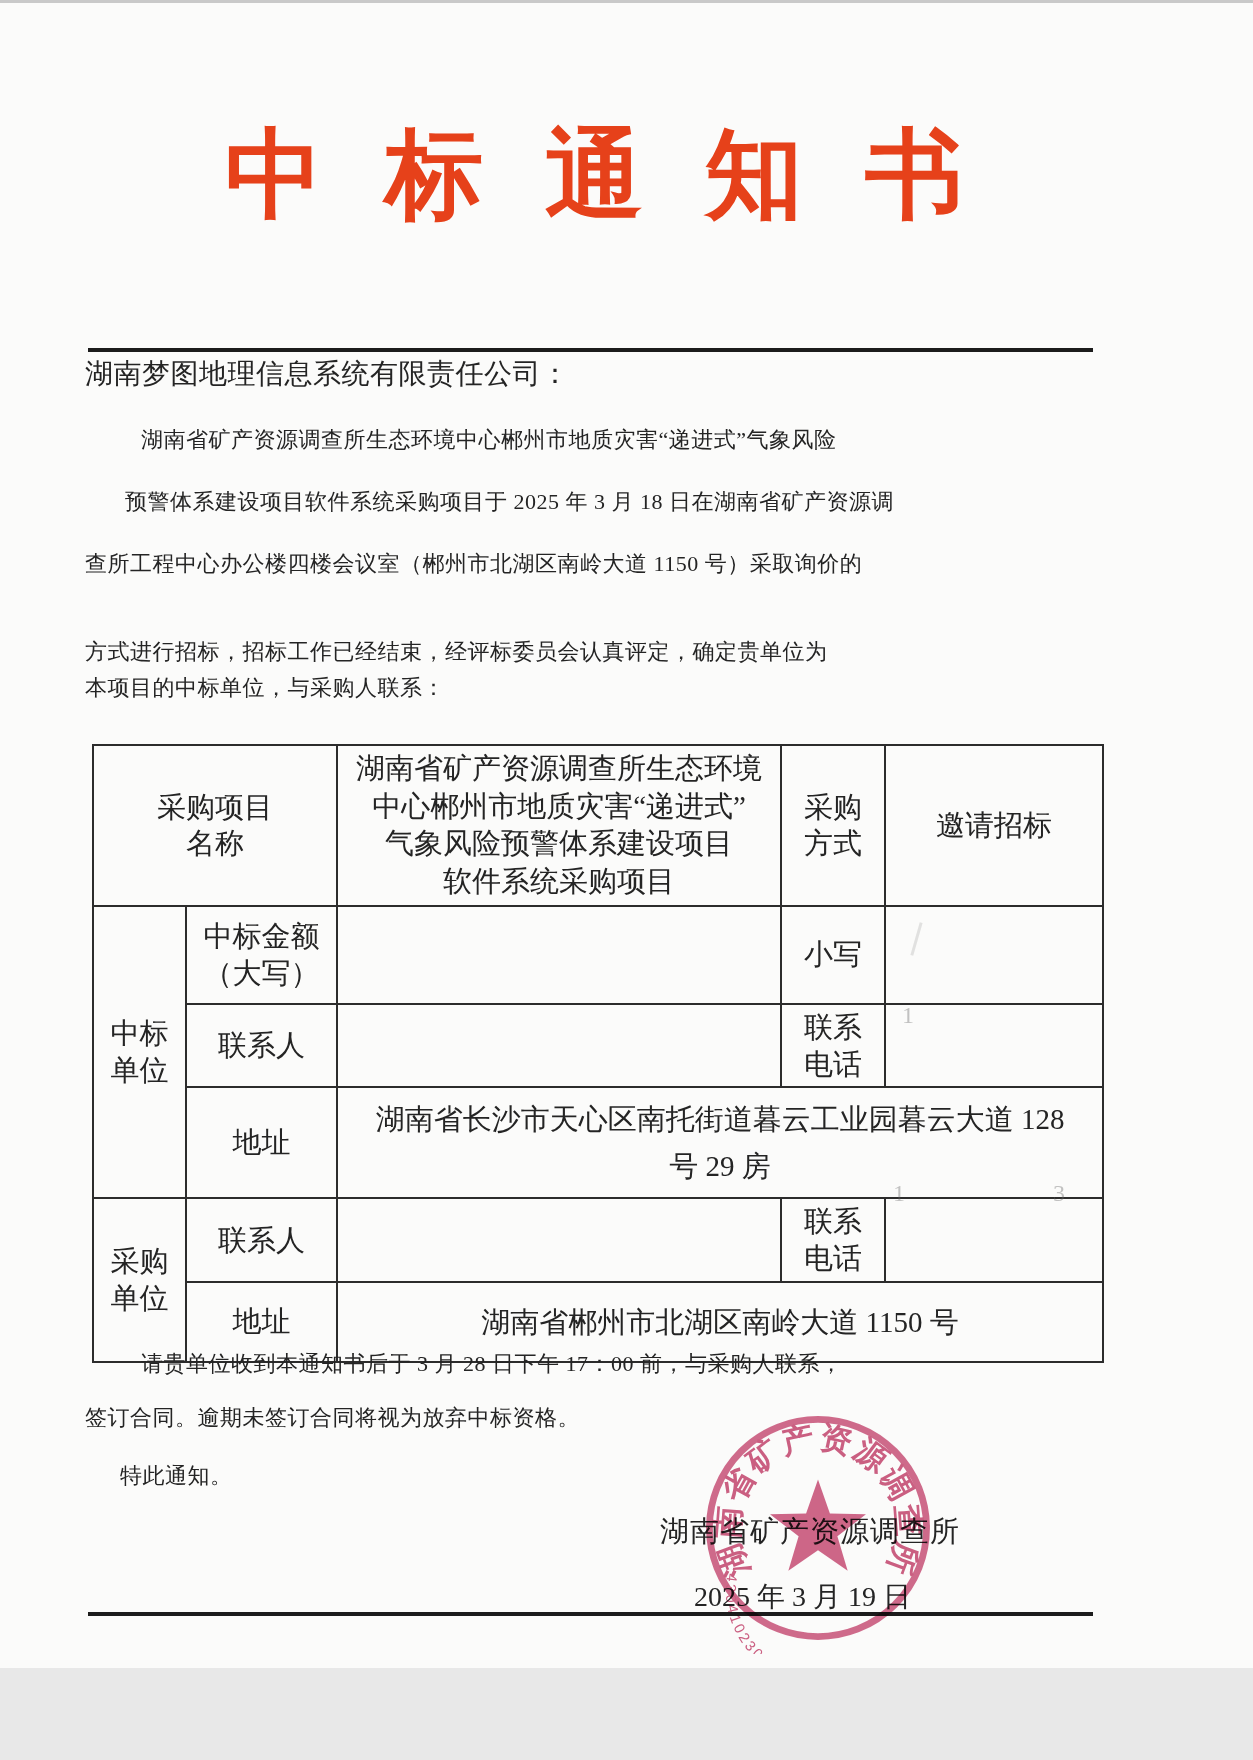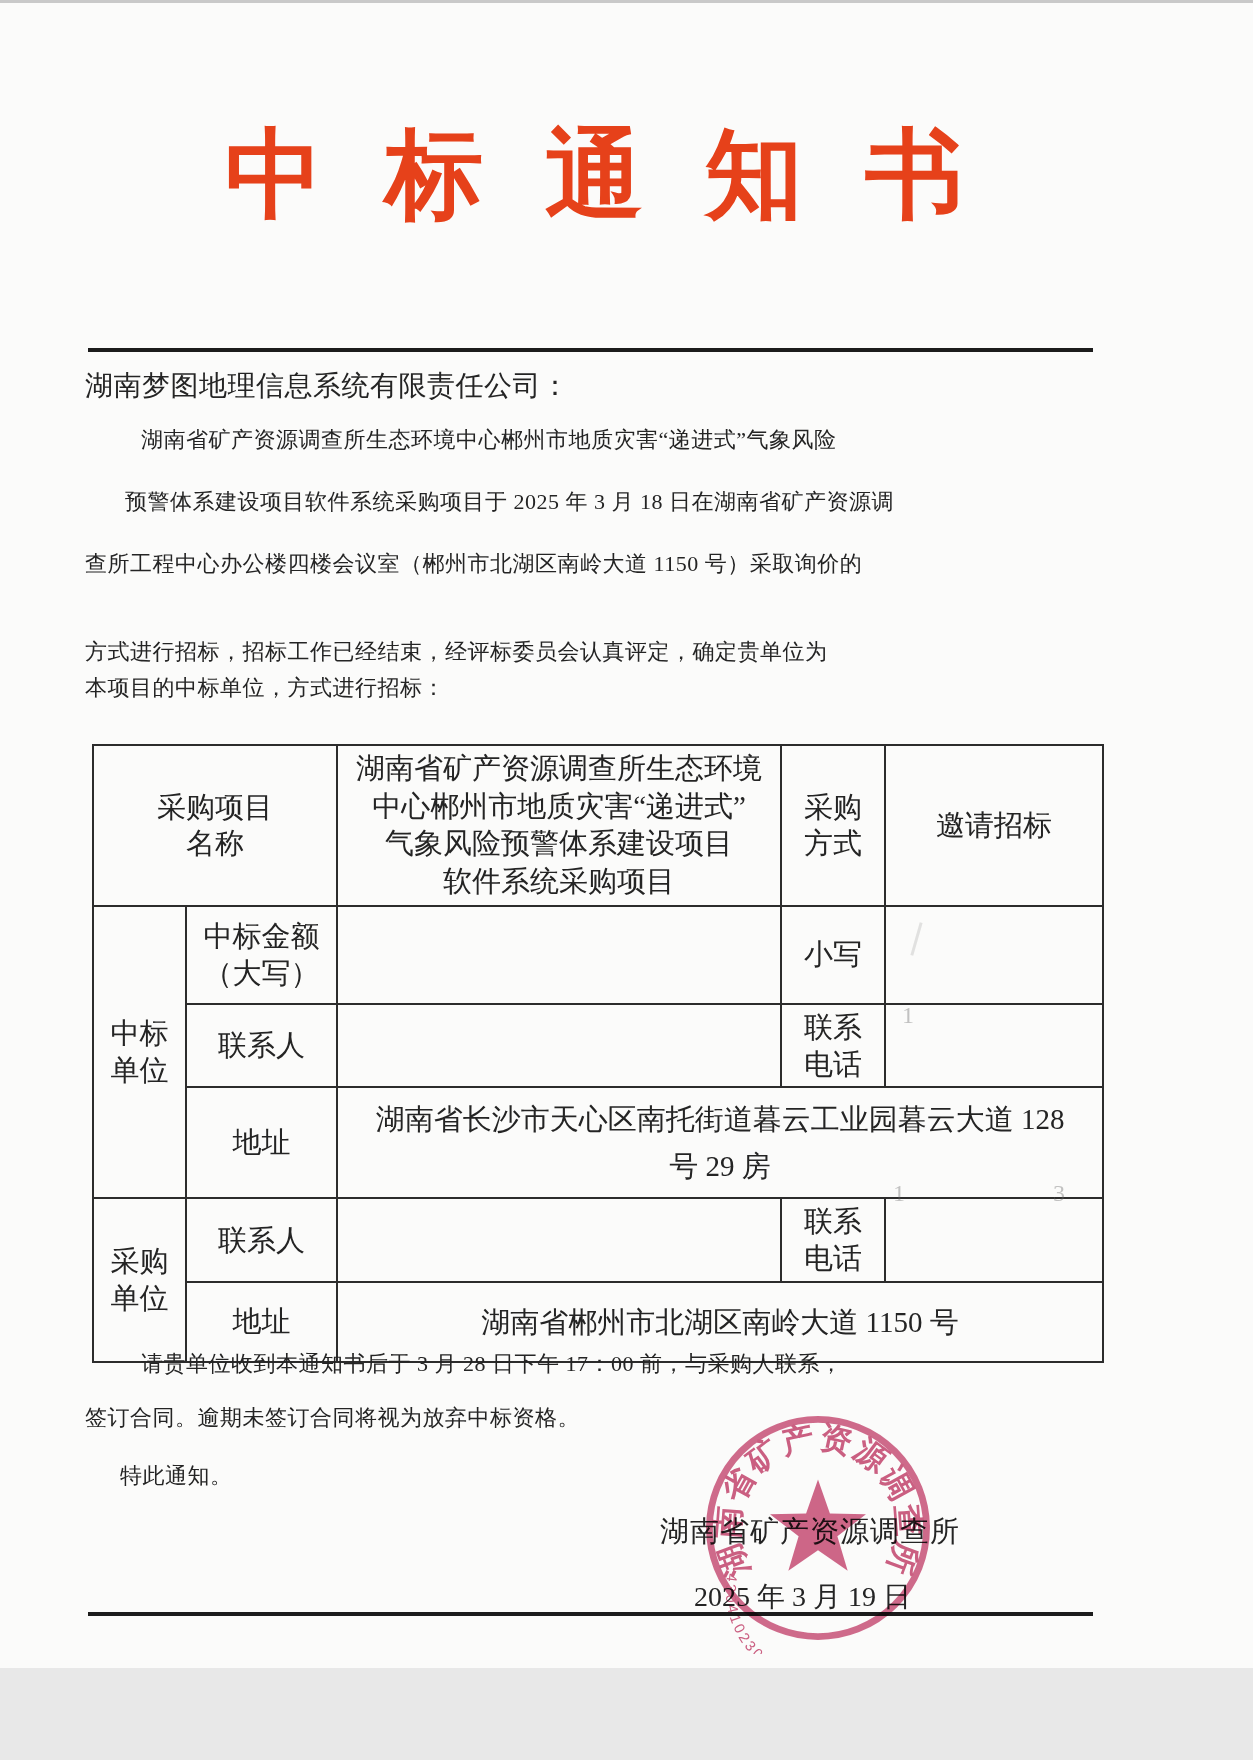--- a/index.html
+++ b/index.html
@@ -16,21 +16,21 @@
     font-size:98px;font-weight:bold;letter-spacing:62px;line-height:1.3;
     color:#e6411a;text-align:center;white-space:nowrap;
   }
   .rule{position:absolute;left:88px;width:1005px;height:4px;background:#1c1c1c;}
   .rule-top{top:348px;}
   .rule-bottom{top:1612px;}
 
   .txt{position:absolute;left:85px;margin:0;font-size:22px;letter-spacing:.5px;
        line-height:1.3;color:#242424;white-space:nowrap;}
   .indent{padding-left:56px;}
-  .addressee{top:368px;font-size:28px;}
+  .addressee{top:356px;font-size:28px;}
   .b1{top:426px;} .b2{top:488px;margin-left:40px;} .b3{top:550px;} .b4{top:612px;margin-top:26px;} .b5{top:674px;}
   .c1{top:1350px;} .c2{top:1404px;}
   .notice{top:1462px;left:120px;}
 
   .info-table{
     position:absolute;left:92px;top:744px;width:1010px;
     border-collapse:collapse;table-layout:fixed;
   }
   .info-table td{
     border:2.5px solid #2c2c2c;font-size:29px;line-height:1.27;
@@ -69,21 +69,21 @@
   <h1 class="doc-title">中标通知书</h1>
 
   <div class="rule rule-top"></div>
 
   <p class="txt addressee">湖南梦图地理信息系统有限责任公司：</p>
 
   <p class="txt b1 indent">湖南省矿产资源调查所生态环境中心郴州市地质灾害“递进式”气象风险</p>
   <p class="txt b2">预警体系建设项目软件系统采购项目于 2025 年 3 月 18 日在湖南省矿产资源调</p>
   <p class="txt b3">查所工程中心办公楼四楼会议室（郴州市北湖区南岭大道 1150 号）采取询价的</p>
   <p class="txt b4">方式进行招标，招标工作已经结束，经评标委员会认真评定，确定贵单位为</p>
-  <p class="txt b5">本项目的中标单位，方式进行招标：</p>
+  <p class="txt b5">本项目的中标单位，与采购人联系：</p>
 
   <table class="info-table">
     <colgroup>
       <col style="width:93px">
         <col style="width:151px">
         <col style="width:444px">
       <col style="width:104px">
         <col style="width:218px">
     </colgroup>
     <tbody>

